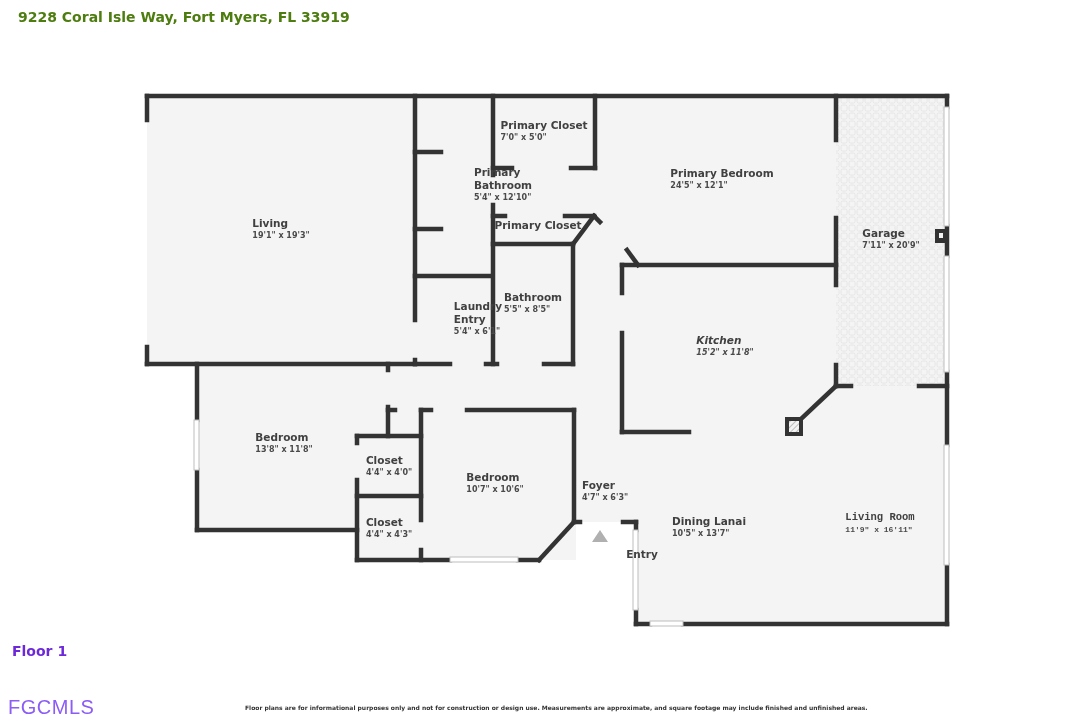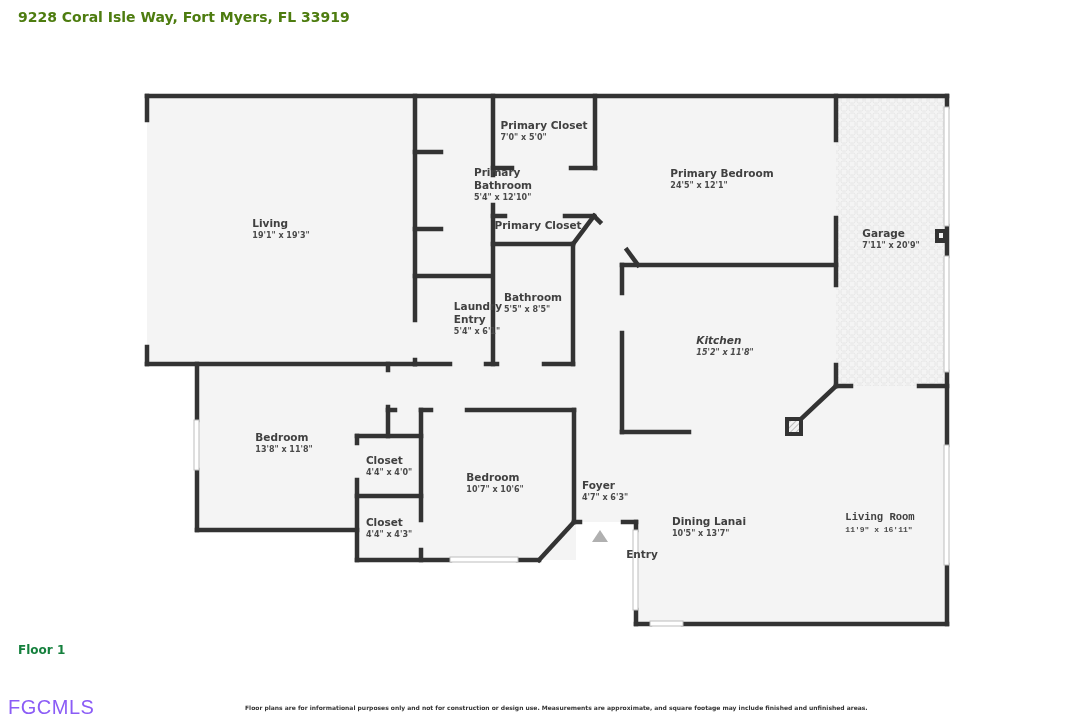--- a/index.html
+++ b/index.html
@@ -1,19 +1,19 @@
 <!DOCTYPE html>
 <html><head>
 <meta charset="utf-8">
 <style>
   html, body { margin: 0; padding: 0; background: #ffffff; }
   body { width: 1086px; height: 723px; position: relative; overflow: hidden;
          font-family: "DejaVu Sans", "Liberation Sans", sans-serif; color: #3a3a3a; }
   .title { position: absolute; left: 18px; top: 9px; font-size: 14px; font-weight: bold; color: #4d7c0f; }
-  .floor-label { position: absolute; left: 18px; top: 643px; font-size: 12px; font-weight: bold; color: #15803d; }
+  .floor-label { position: absolute; left: 12px; top: 643px; font-size: 14px; font-weight: bold; color: #6d28d9; }
   .logo { position: absolute; left: 8px; top: 696px; font-size: 20px; letter-spacing: 0.5px; color: #8b5cf6; font-family: "Liberation Sans", sans-serif; }
   .disclaimer { position: absolute; left: 245px; top: 704px; font-size: 6px; font-weight: bold; color: #333; white-space: nowrap; }
   svg.plan { position: absolute; left: 0; top: 0; }
   .room { position: absolute; text-align: left; transform: translate(-50%, 0); white-space: nowrap; }
   .room .name { font-size: 10.5px; font-weight: bold; color: #404040; line-height: 13px; }
   .room .dim { font-size: 8px; font-weight: bold; color: #4a4a4a; line-height: 11px; }
   .entry-label { position: absolute; font-size: 10.5px; font-weight: bold; color: #404040; transform: translate(-50%,0); }
 </style>
 </head>
 <body>

